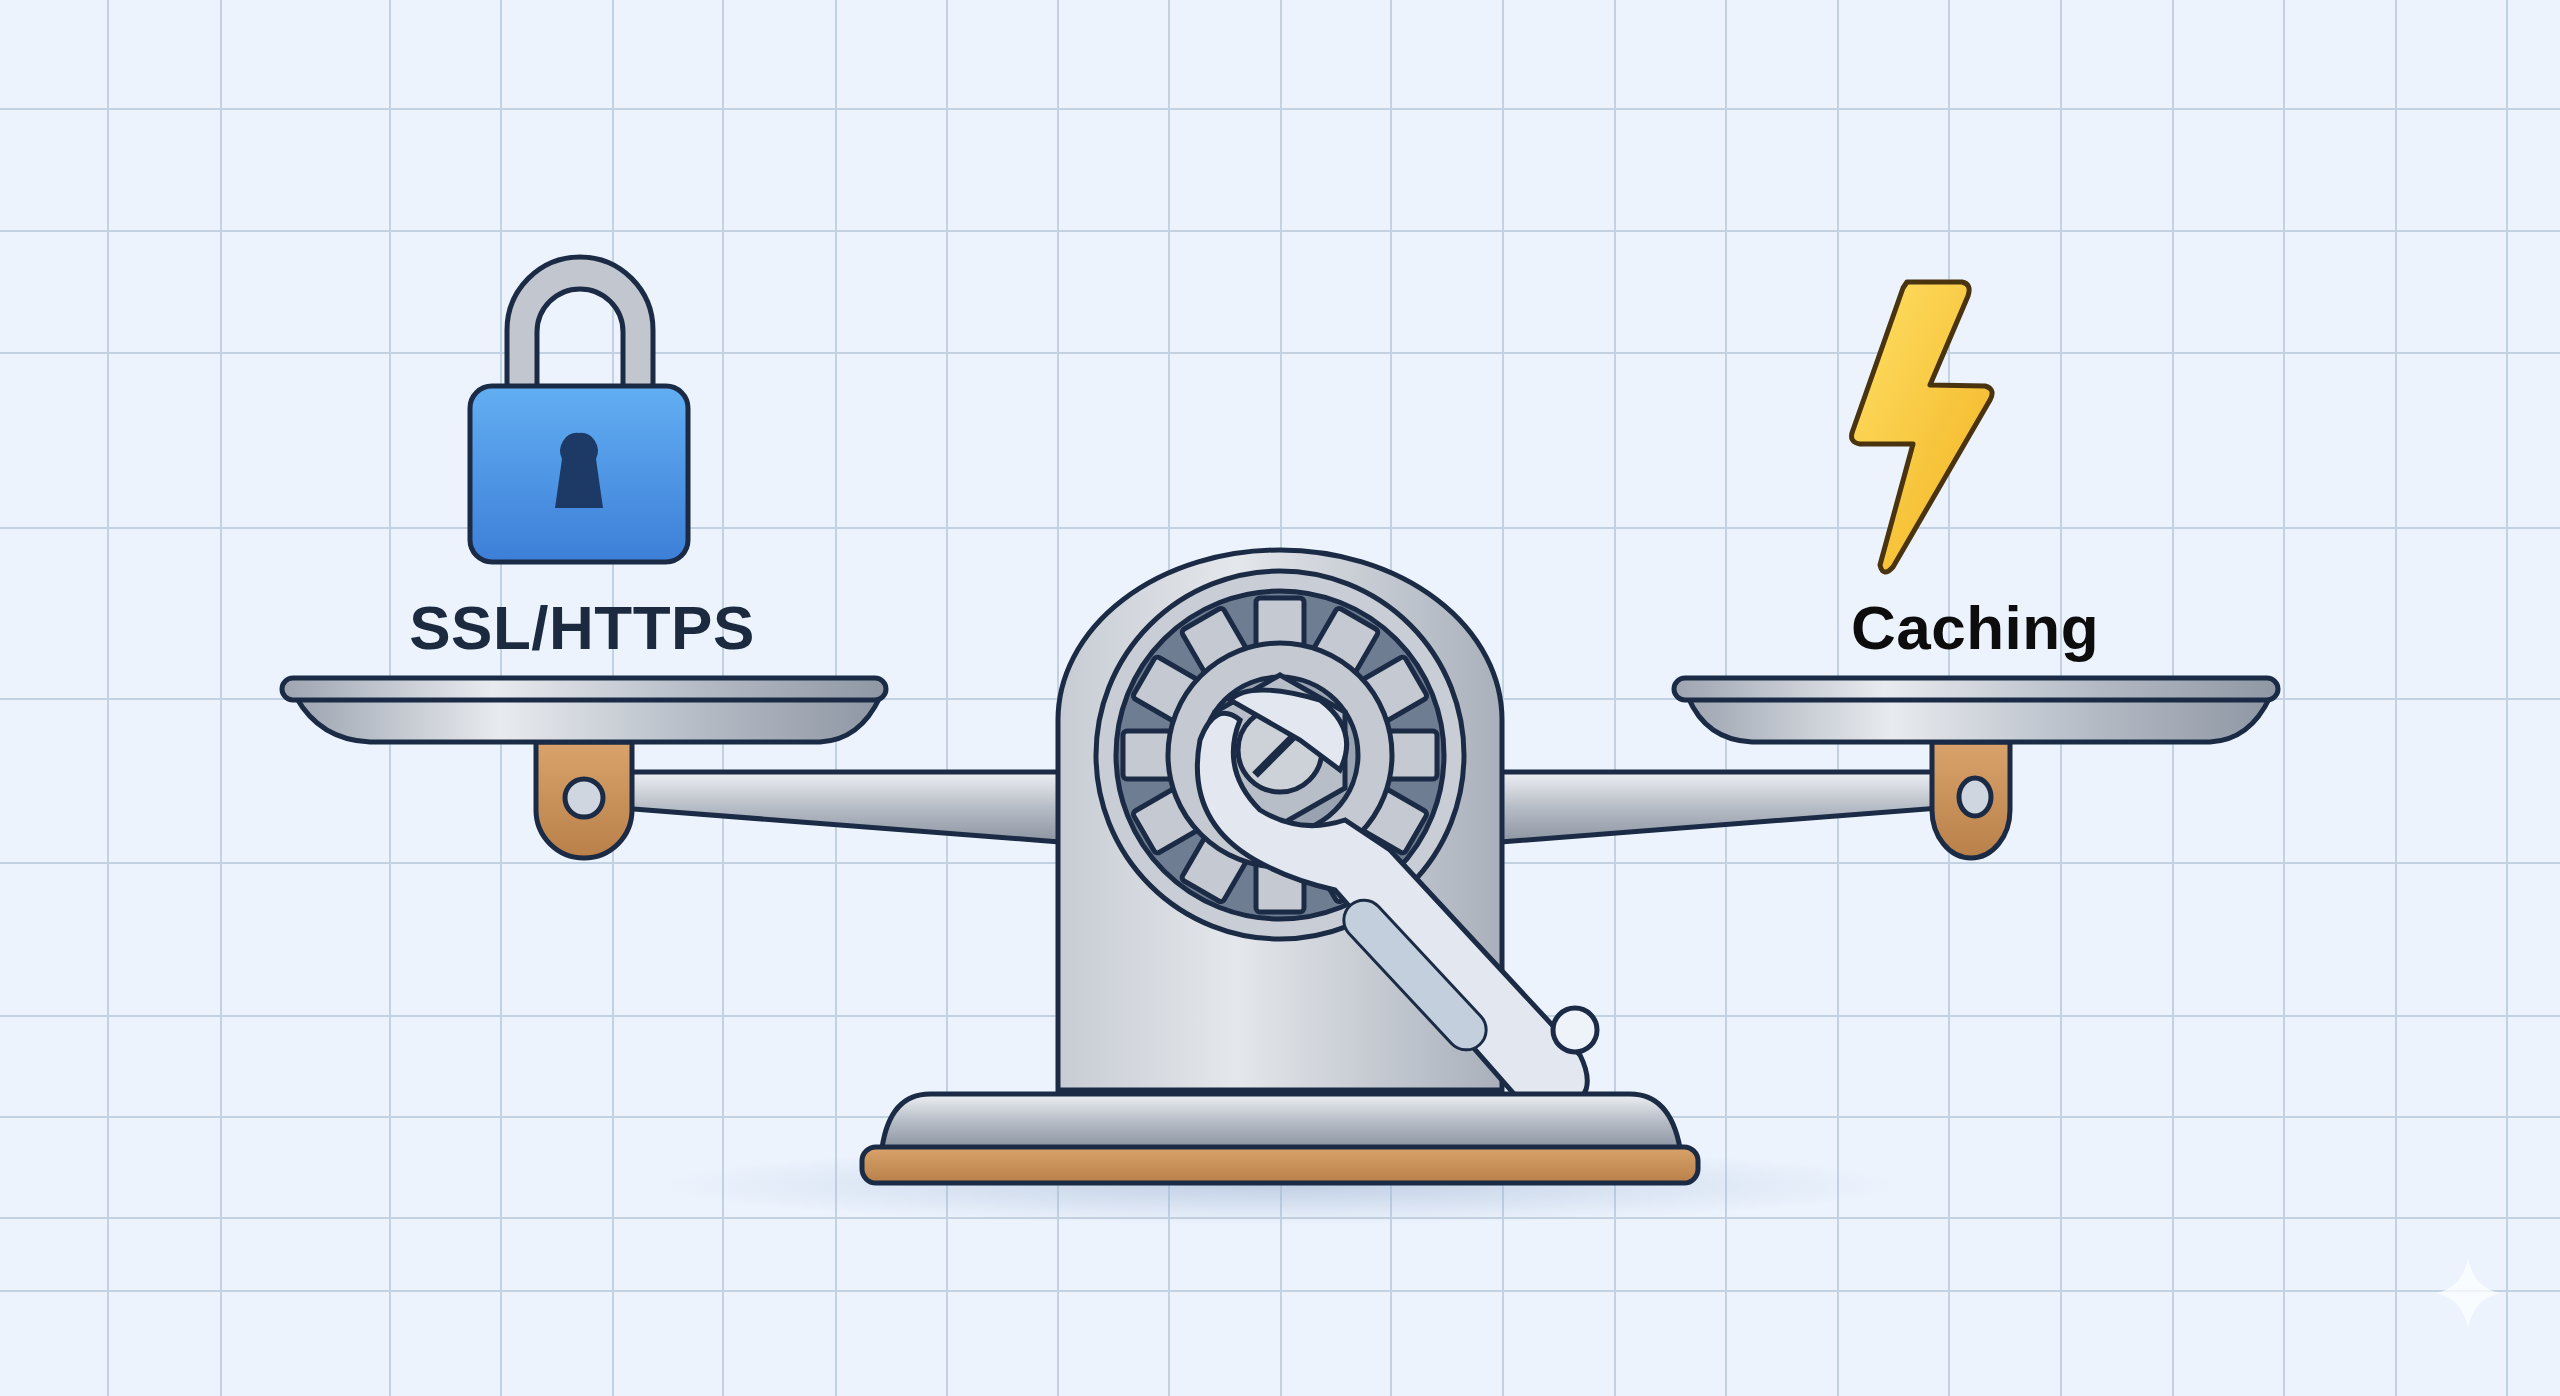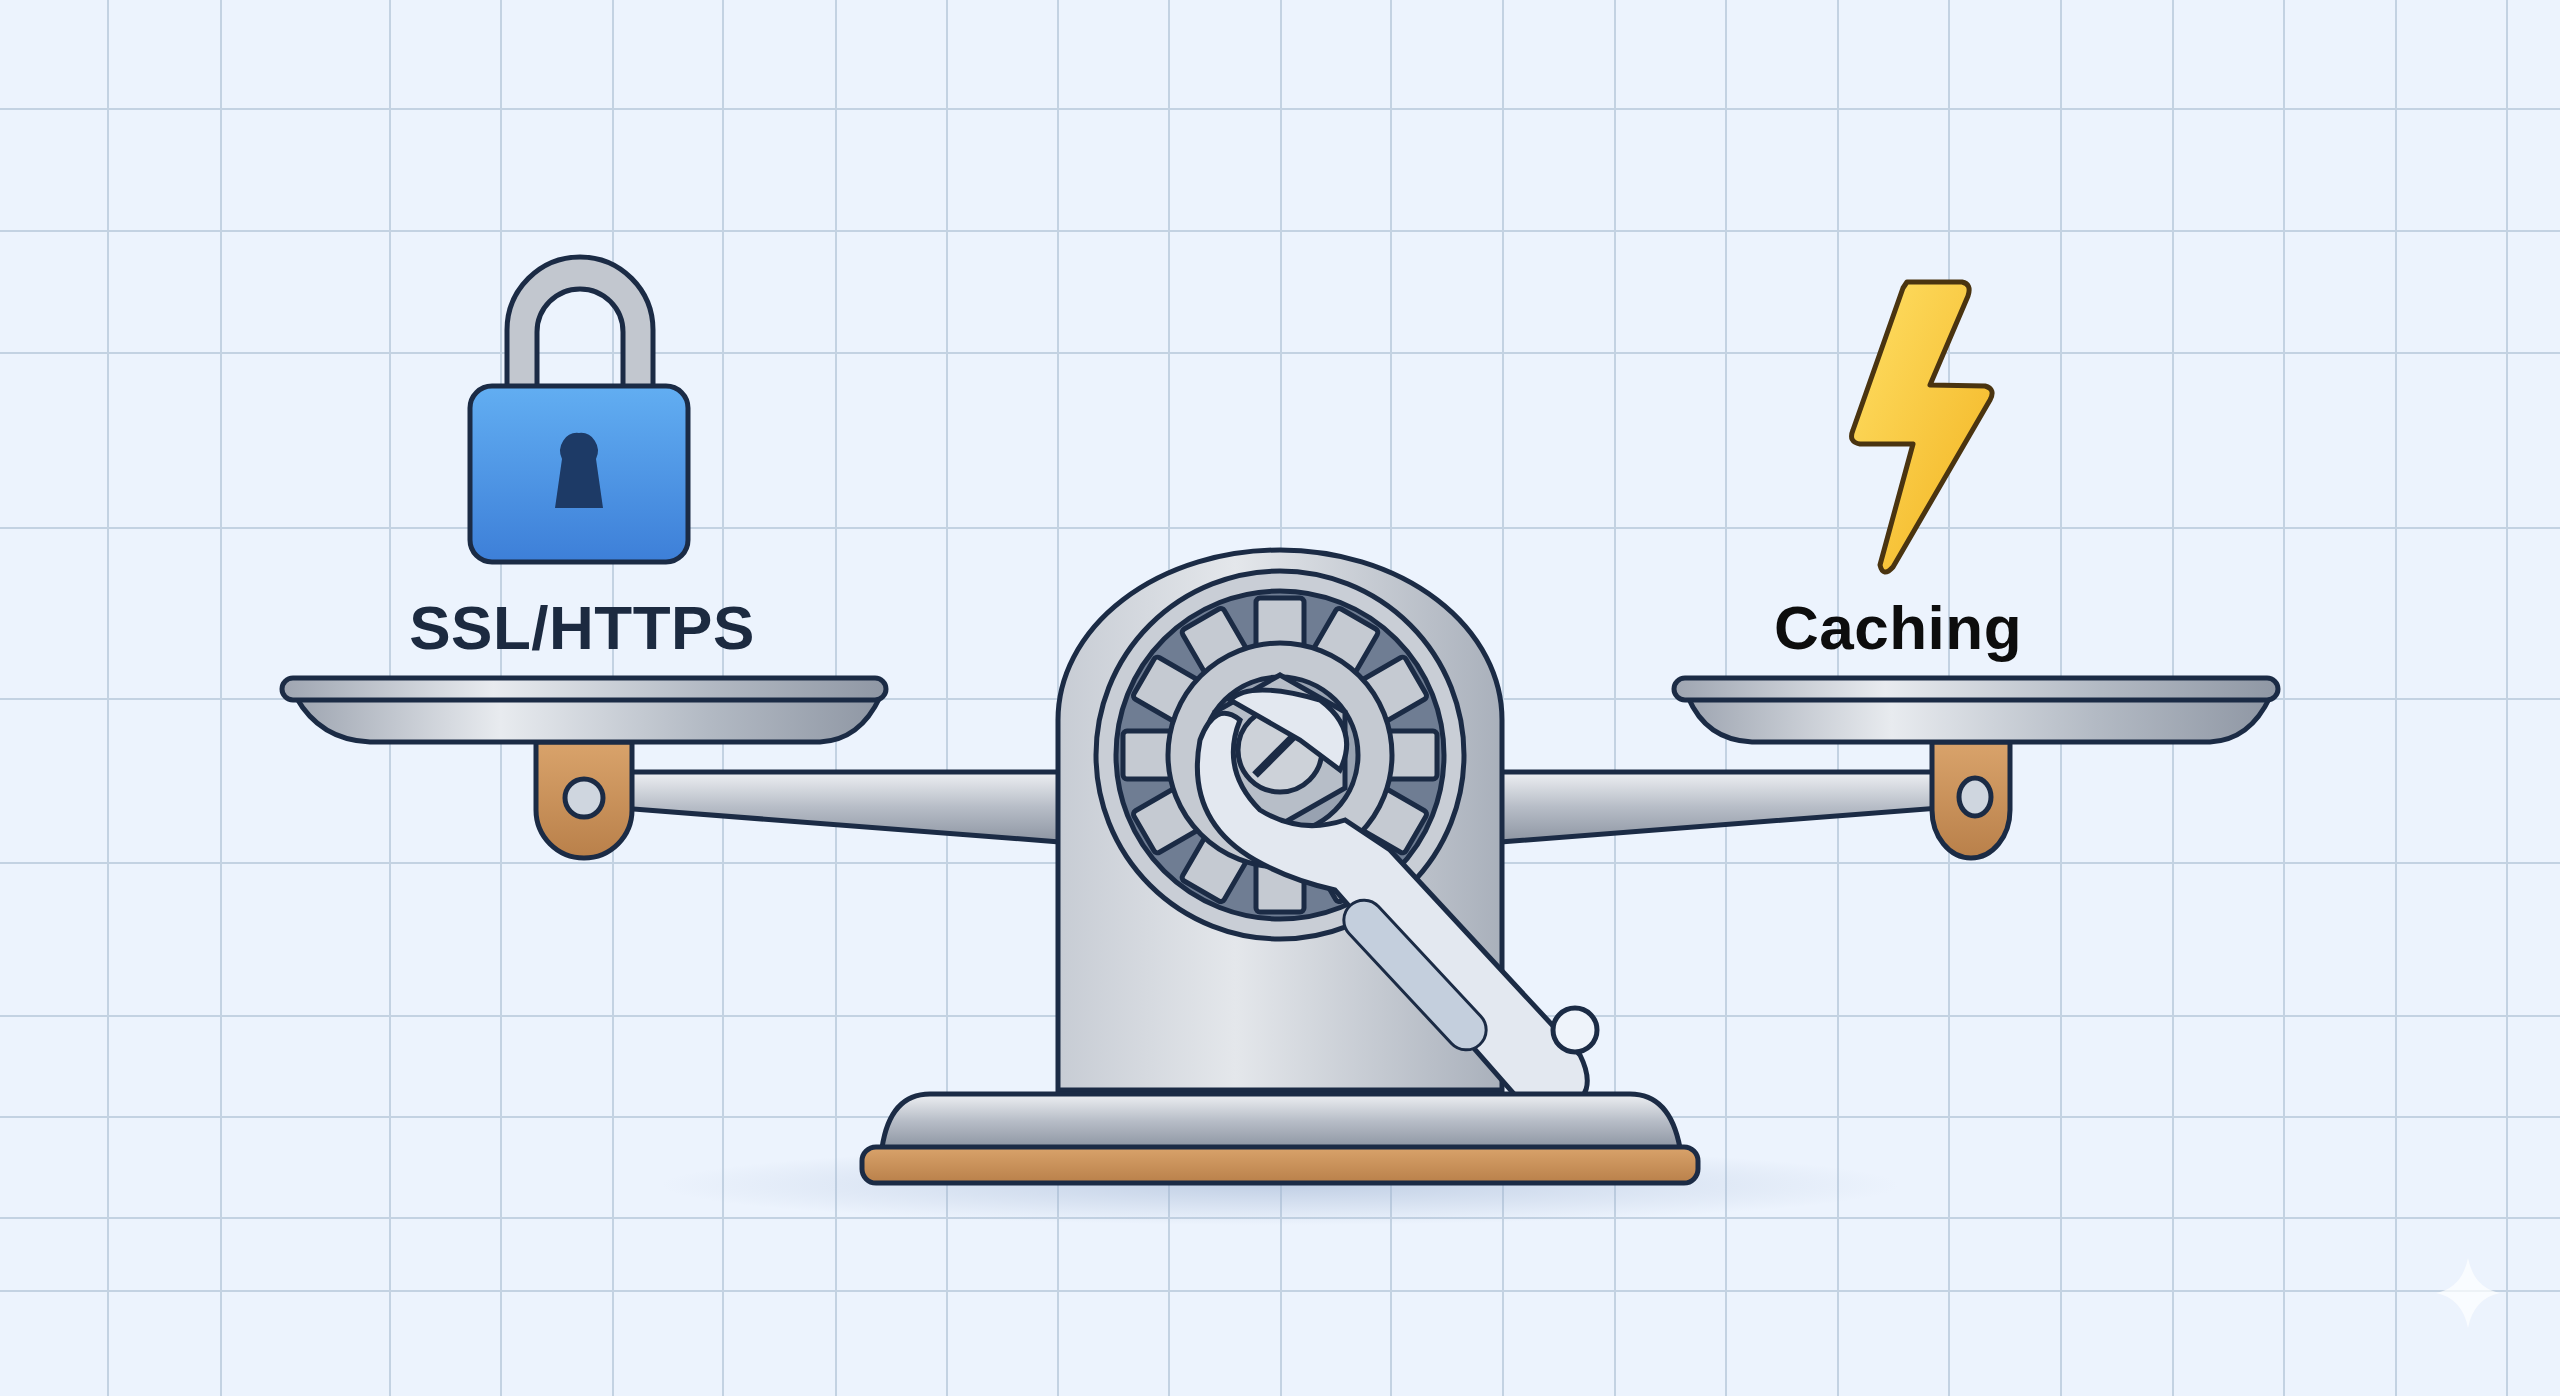--- a/index.html
+++ b/index.html
@@ -171,14 +171,14 @@
 
     <g>
       <path d="M1907 282 L1962 282 Q1972 284 1968 296 L1930 385 L1985 386 Q1996 389 1990 400
                L1893 567 Q1883 578 1880 565 L1913 444 L1860 444 Q1848 442 1853 430 L1903 288 Z" fill="url(#boltG)" stroke="#4a3410" stroke-width="5" stroke-linejoin="round"></path>
     </g>
 
     <path d="M2468 1258 Q2474 1288 2500 1293 Q2474 1298 2468 1328 Q2462 1298 2436 1293 Q2462 1288 2468 1258 Z" fill="#ffffff" opacity="0.7"></path>
   </svg>
 
   <div id="lbl-left" class="label" style="left:582px; top:592px;">SSL/HTTPS</div>
-  <div id="lbl-right" class="label" style="left:1898px; top:592px;">Caching</div>
+  <div id="lbl-right" class="label" style="left:1975px; top:592px;">Caching</div>
 </div>
 
 </body></html>

